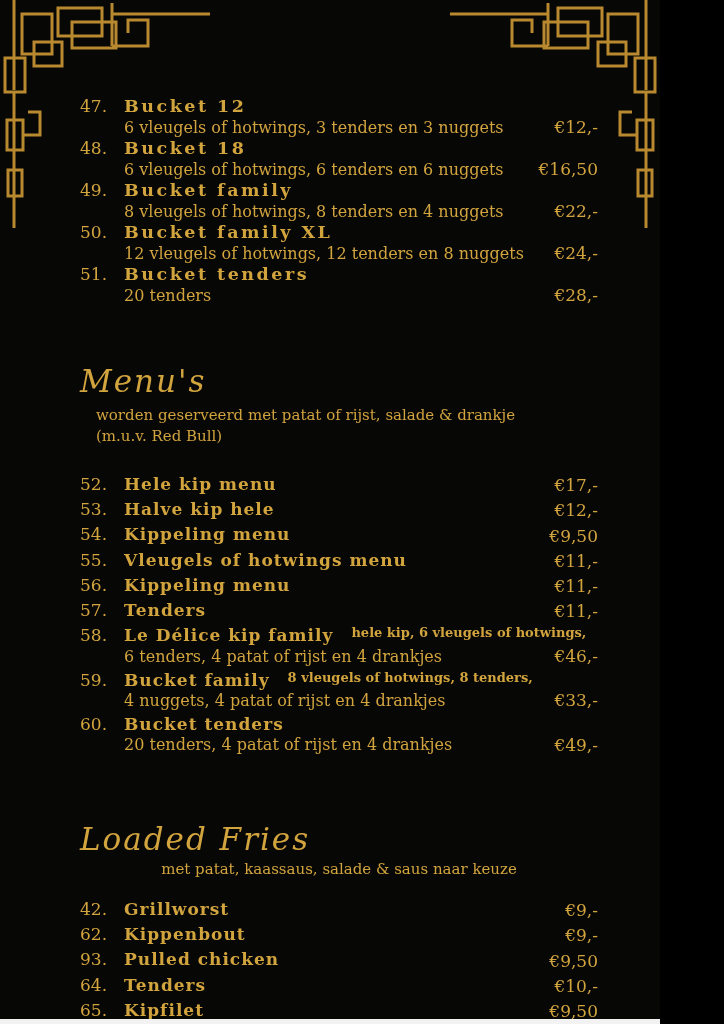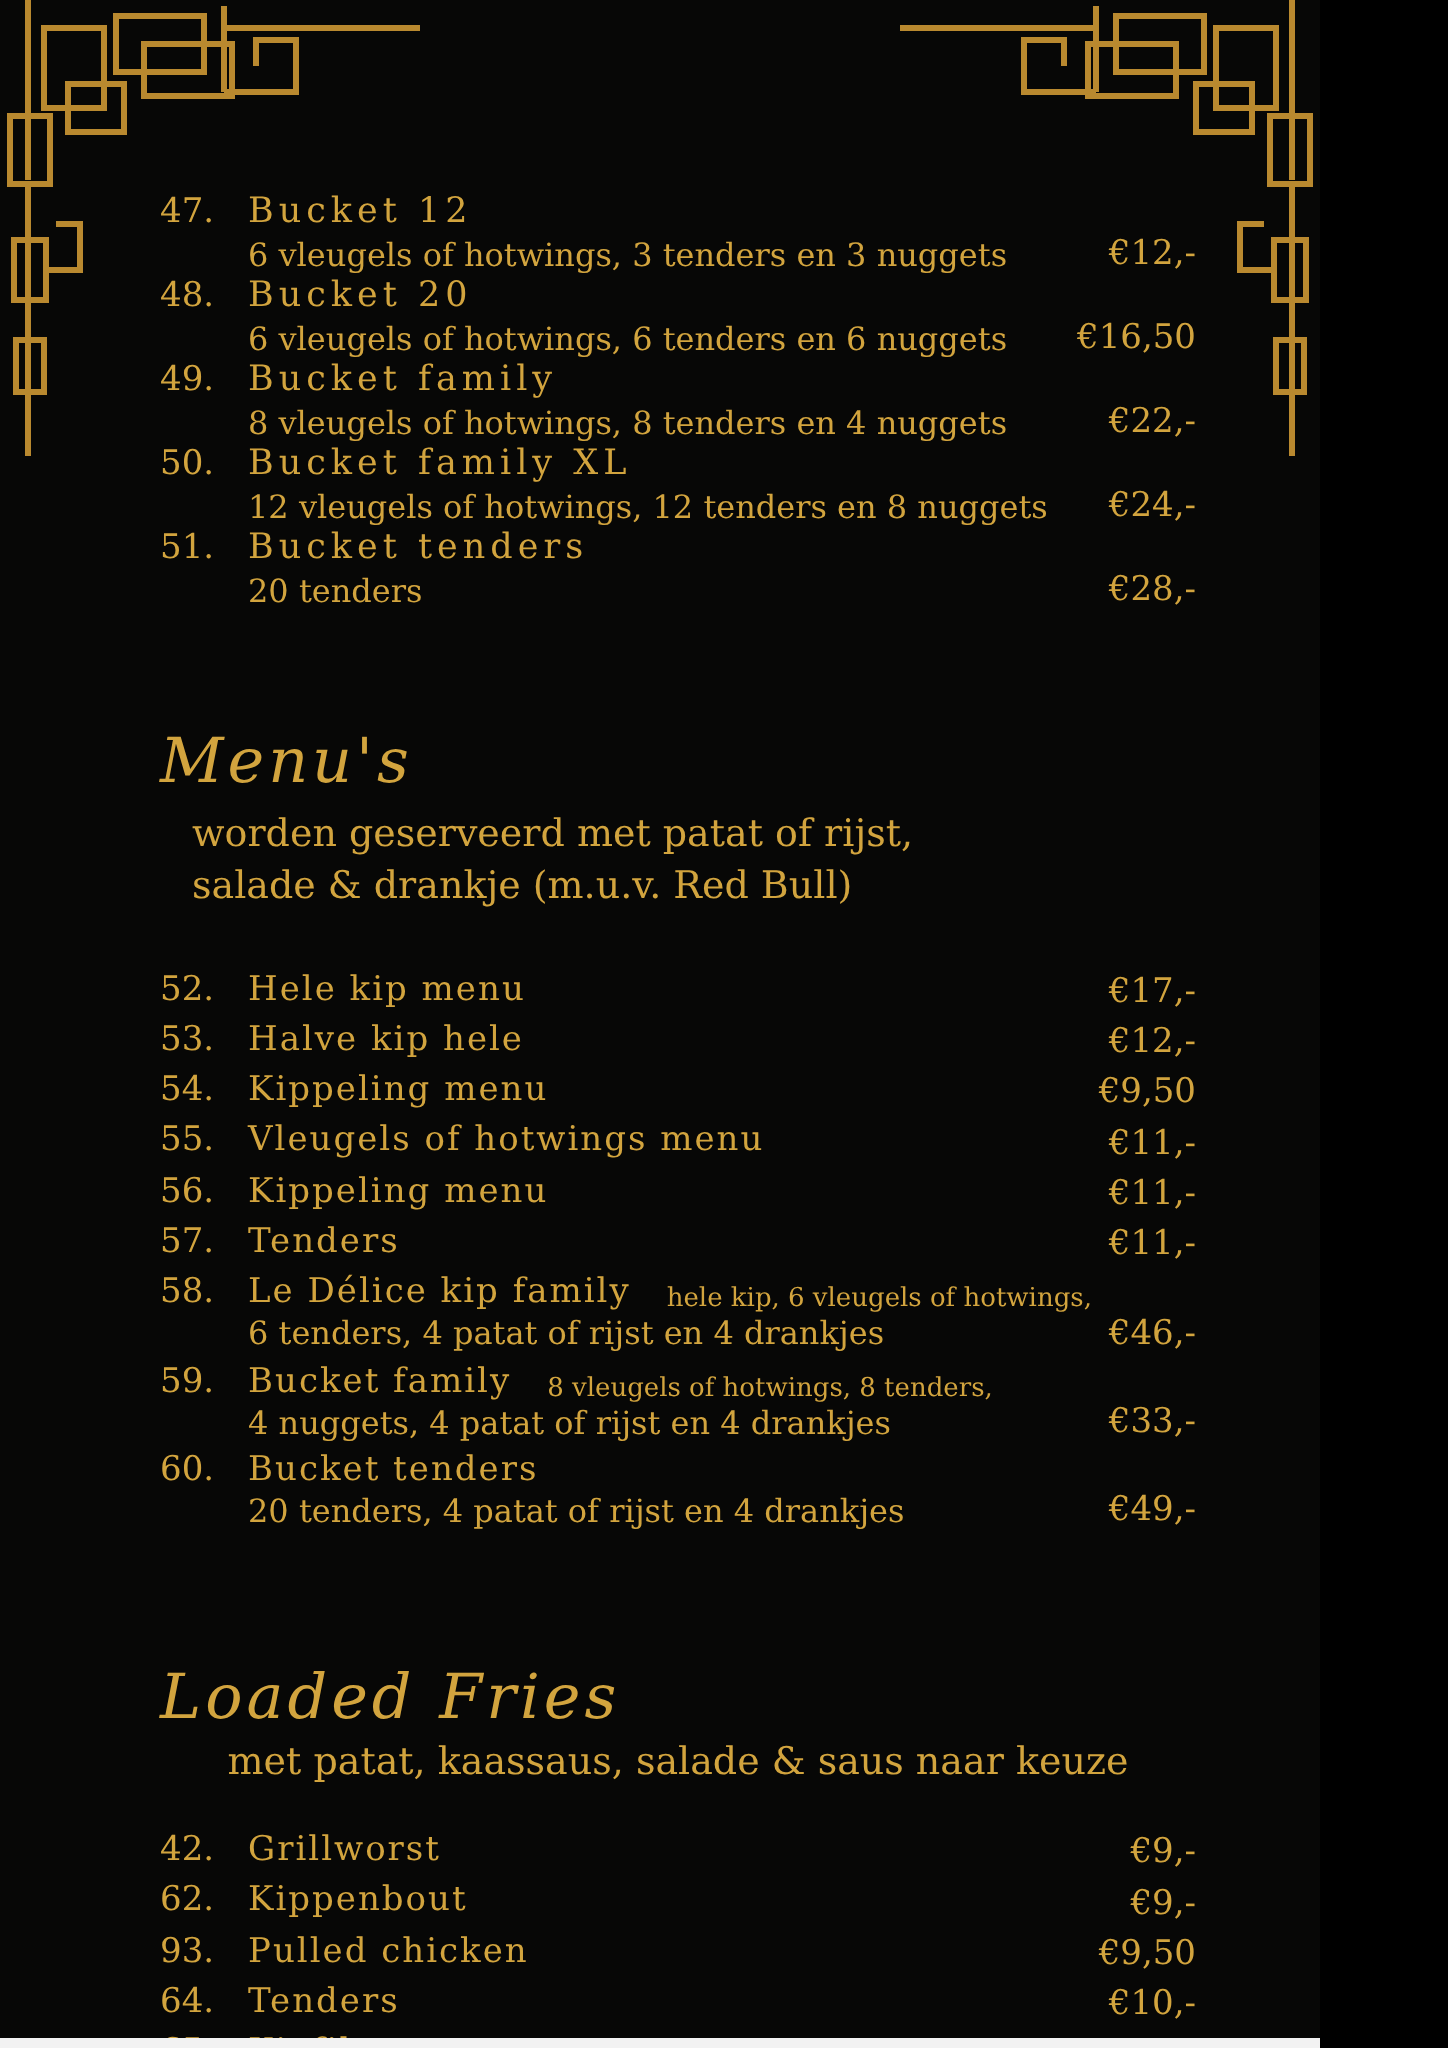--- a/index.html
+++ b/index.html
@@ -16,32 +16,32 @@
     color:var(--gold);
   }
   .ornament{position:absolute;top:0;}
   .ornament.left{left:0;}
   .ornament.right{right:0;transform:scaleX(-1);}
   .content{position:relative;padding:96px 62px 0 80px;}
 
   .menu-row{display:flex;align-items:flex-start;}
   .num{flex:0 0 44px;width:44px;font-size:17px;}
   .item-main{flex:1 1 auto;min-width:0;}
-  .name-line{display:flex;align-items:flex-end;}
+  .name-line{display:flex;align-items:flex-start;font-weight:bold;}
   .name{font-size:17px;letter-spacing:1px;line-height:1.25;white-space:nowrap;}
   .inline-desc{font-size:13px;margin-left:18px;white-space:nowrap;}
   .desc{font-size:16px;line-height:1.2;}
   .price{align-self:flex-end;margin-left:12px;font-size:17px;white-space:nowrap;}
 
   .section-title{
     font-style:italic;font-weight:normal;
     font-size:31px;letter-spacing:2px;
     text-align:left;margin:0;color:var(--gold);
   }
-  .section-subtitle{font-size:19px;line-height:1.35;margin:0;}
+  .section-subtitle{font-size:15px;line-height:1.35;margin:0;}
 
   
   .menu-section[data-section-id="buckets"] .menu-row{margin-bottom:1px;}
   .menu-section[data-section-id="buckets"] .name{letter-spacing:2.5px;font-size:17.5px;}
 
   
   .menu-section[data-section-id="menus"] .section-title{margin-top:58px;}
   .menu-section[data-section-id="menus"] .section-subtitle{
     margin:6px 0 28px 16px;max-width:420px;
   }
@@ -109,21 +109,21 @@
               <span class="name">Bucket 12</span>
             </div>
             <div class="desc">6 vleugels of hotwings, 3 tenders en 3 nuggets</div>
           </div>
           <span class="price">€12,-</span>
         </div>
         <div class="menu-row two-line">
           <span class="num">48.</span>
           <div class="item-main">
             <div class="name-line">
-              <span class="name">Bucket 20</span>
+              <span class="name">Bucket 18</span>
             </div>
             <div class="desc">6 vleugels of hotwings, 6 tenders en 6 nuggets</div>
           </div>
           <span class="price">€16,50</span>
         </div>
         <div class="menu-row two-line">
           <span class="num">49.</span>
           <div class="item-main">
             <div class="name-line">
               <span class="name">Bucket family</span>

